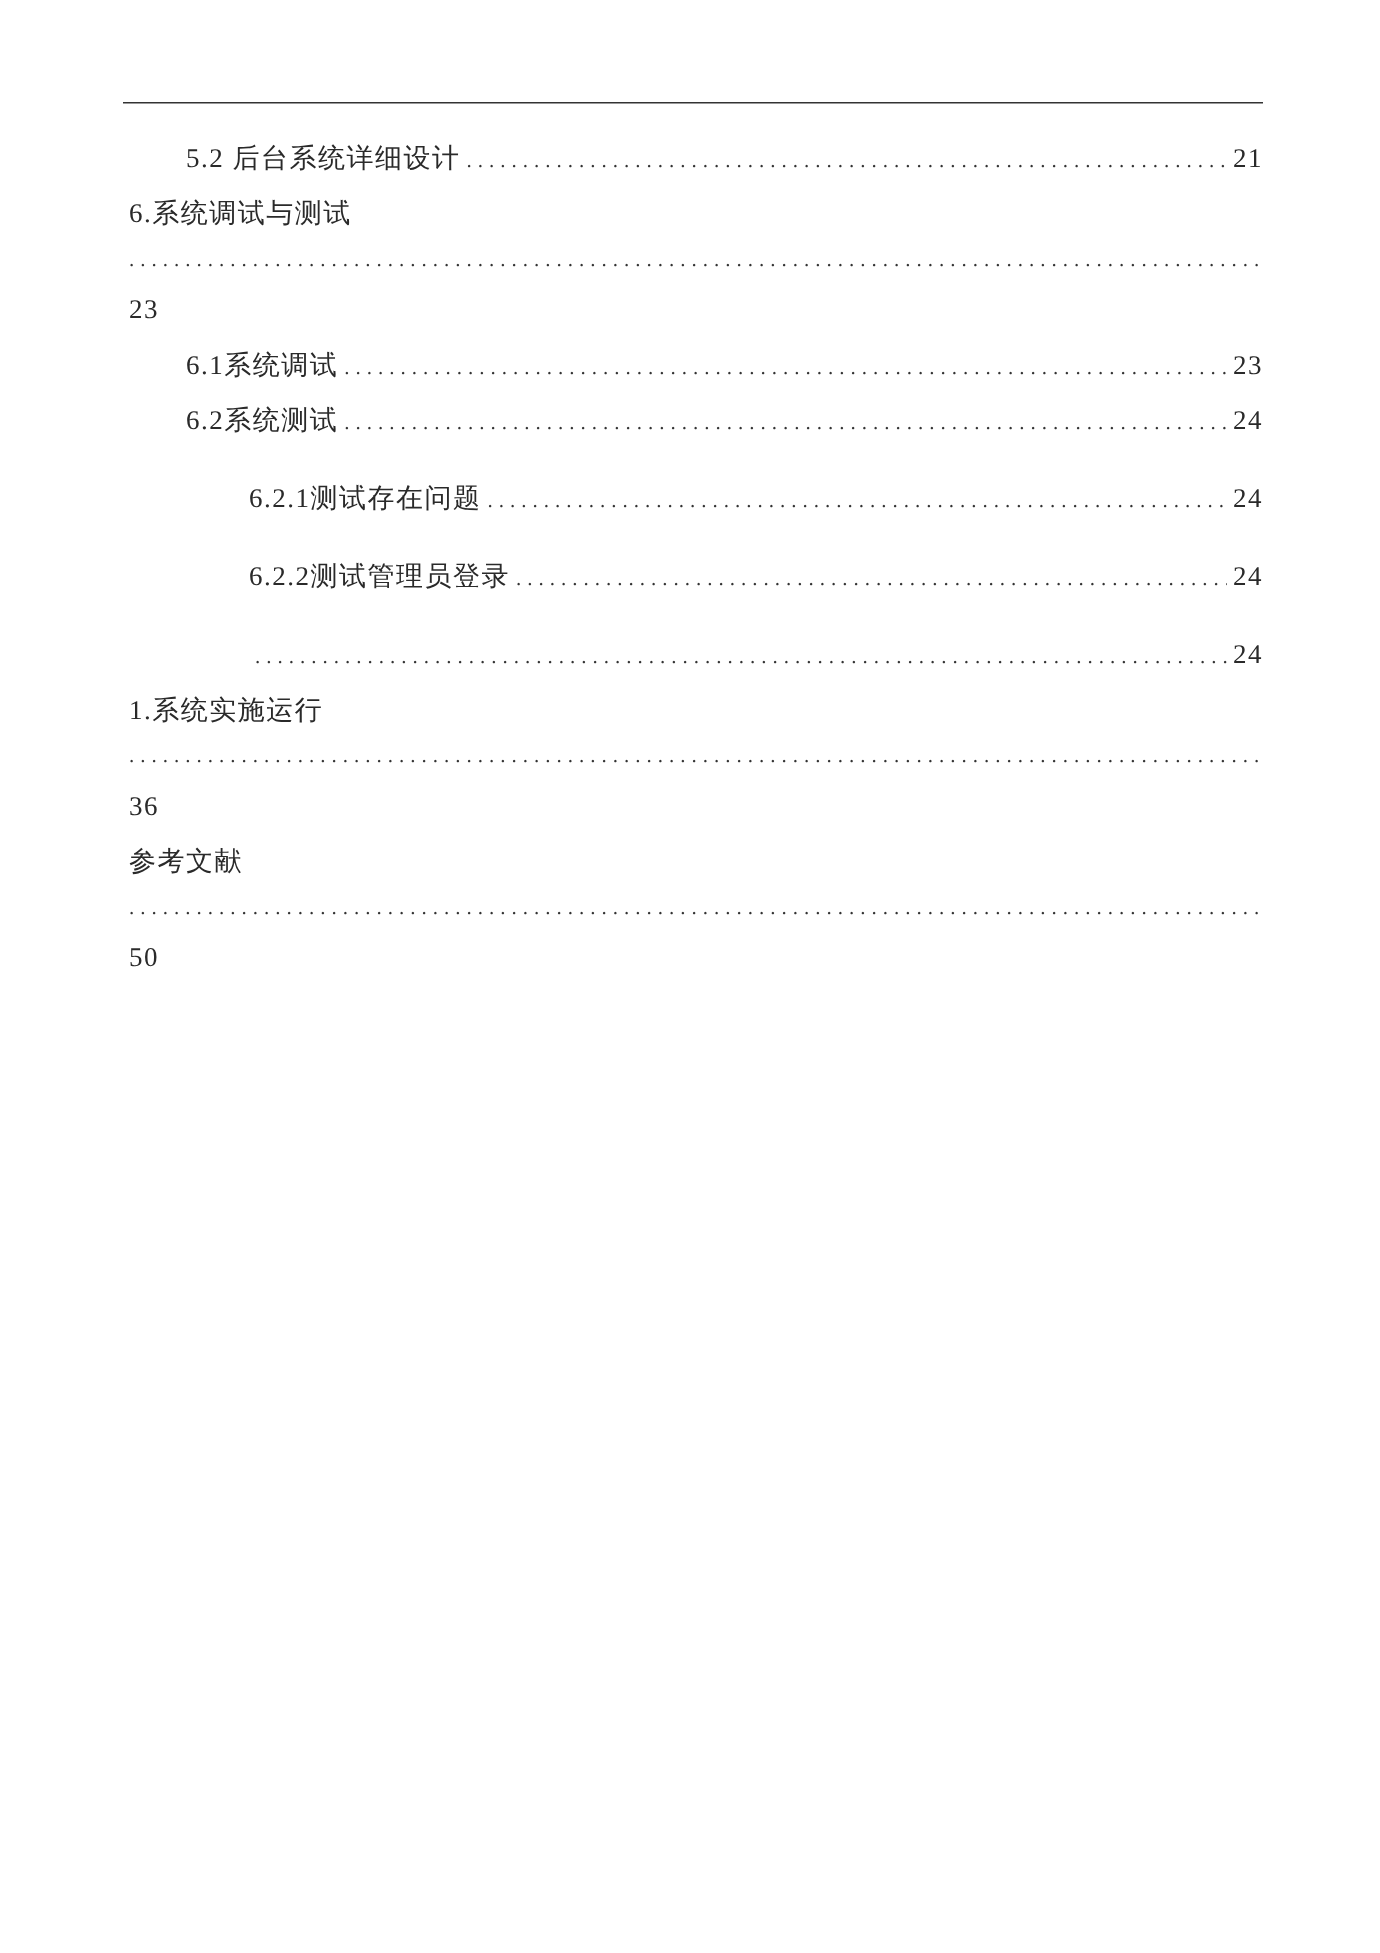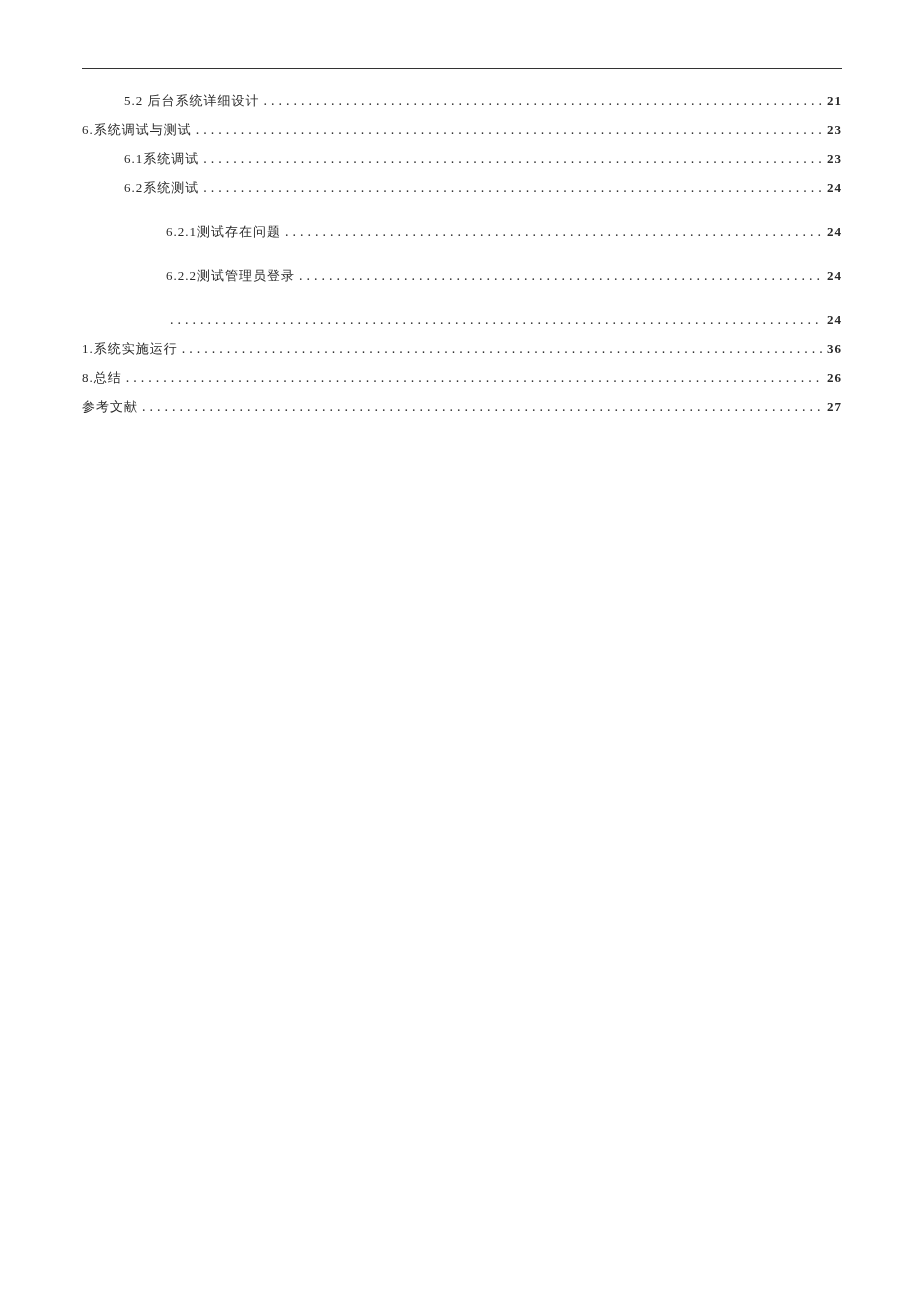--- a/index.html
+++ b/index.html
@@ -16,21 +16,21 @@
     }
     .page {
       padding: 68px 78px 60px 82px;
     }
     .header-line {
       border-top: 1px solid #333;
       margin-bottom: 18px;
       position: relative;
     }
     .toc {
-      font-size: 13px;
+      font-size: 18px;
       color: #2a2a2a;
       line-height: 2.0;
     }
     .toc-entry {
       display: flex;
       align-items: baseline;
       white-space: nowrap;
       overflow: hidden;
       margin-bottom: 1px;
     }
@@ -45,23 +45,22 @@
       color: #333;
       margin: 0 4px;
       font-size: 14px;
     }
     .toc-dots::before {
       content: ".....................................................................................................................................................";
     }
     .toc-page {
       flex-shrink: 0;
       letter-spacing: 1px;
-      font-weight: bold;
     }
-    .indent-0 { padding-left: 0px; }
+    .indent-0 { padding-left: 0px; flex-direction: column; }
     .indent-1 { padding-left: 42px; }
     .indent-2 { padding-left: 84px; margin-top: 16px; }
   </style>
 </head>
 <body>
 
 <div class="page">
   <div class="header-line"></div>
 
   <div class="toc">
@@ -98,23 +97,18 @@
     <div class="toc-entry indent-2">
       <span class="toc-dots"></span>
       <span class="toc-page">24</span>
     </div>
     <div class="toc-entry indent-0">
       <span class="toc-label">1.系统实施运行</span>
       <span class="toc-dots"></span>
       <span class="toc-page">36</span>
     </div>
     <div class="toc-entry indent-0">
-      <span class="toc-label">8.总结</span>
-      <span class="toc-dots"></span>
-      <span class="toc-page">26</span>
-    </div>
-    <div class="toc-entry indent-0">
       <span class="toc-label">参考文献</span>
       <span class="toc-dots"></span>
-      <span class="toc-page">27</span>
+      <span class="toc-page">50</span>
     </div>
   </div>
 </div>
 
 </body></html>

